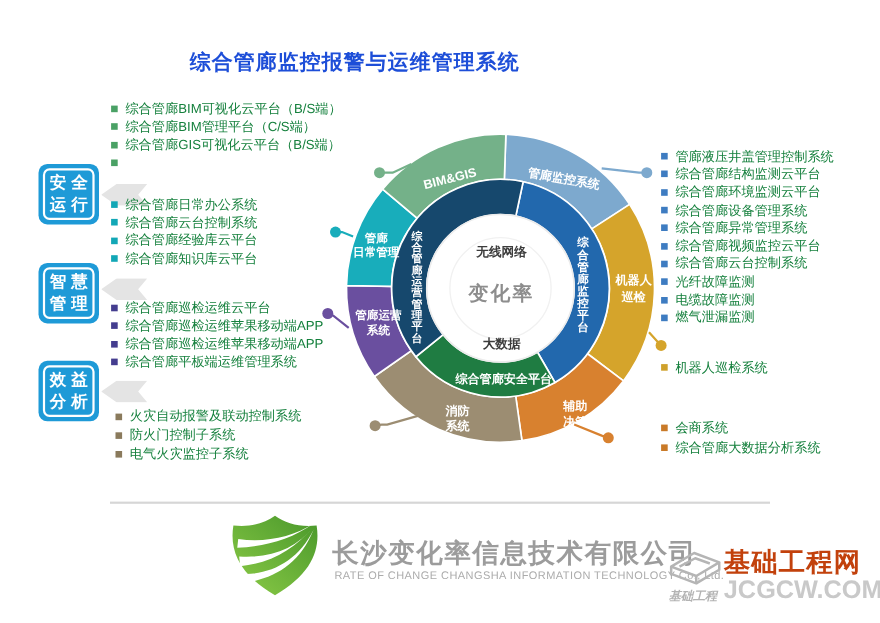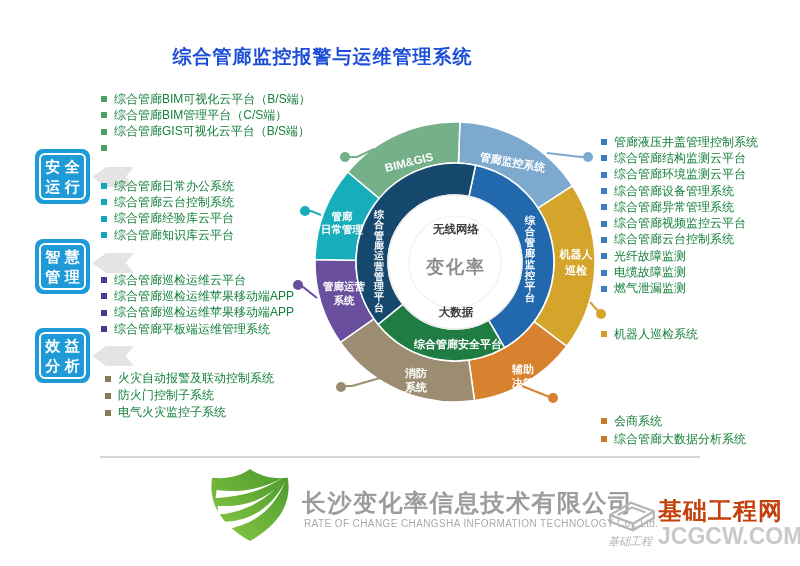--- a/index.html
+++ b/index.html
@@ -19,21 +19,21 @@
             display:grid;grid-template-columns:1fr 1fr;padding:8px;z-index:3}
   .side-tag::after{content:"";position:absolute;inset:4px;border:2px solid #fff;border-radius:6px}
   .side-tag span{color:#fff;font-weight:bold;font-size:15px;display:flex;align-items:center;justify-content:center;line-height:1}
   .arrow{position:absolute;width:42px;height:20px;background:#e4e4e4;z-index:2;
          clip-path:polygon(0 50%,34% 0,100% 0,80% 50%,100% 100%,34% 100%)}
   .divider{position:absolute;left:100px;top:456px;width:600px;height:2px;background:#d6d6d6;z-index:2}
   .logo-shield{position:absolute;left:206px;top:466px;z-index:2}
   .company-cn{position:absolute;left:302px;top:487px;font-size:24px;font-weight:bold;color:#9c9c9c;letter-spacing:1.5px;z-index:2}
   .company-en{position:absolute;left:304px;top:518px;font-size:10px;color:#ababab;letter-spacing:.4px;z-index:2}
   .wm-icon{position:absolute;left:606px;top:498px;z-index:2}
-  .wm-seal{position:absolute;left:608px;top:534px;font-size:11px;font-style:italic;font-weight:normal;color:#b3b3b3;z-index:2}
+  .wm-seal{position:absolute;left:608px;top:534px;font-size:11px;font-style:italic;font-weight:bold;color:#b3b3b3;z-index:2}
   .wm-name{position:absolute;left:658px;top:495px;font-size:24px;font-weight:bold;color:#c2410c;letter-spacing:1px;z-index:2}
   .wm-url{position:absolute;left:658px;top:523px;font-size:23px;font-weight:bold;color:#c9c9c9;z-index:2}
 </style>
 </head>
 <body>
 
 <h1 class="title">综合管廊监控报警与运维管理系统</h1>
 
 <svg class="overlay" width="800" height="566" viewBox="0 0 800 566">
   <g id="wheel">
@@ -211,21 +211,21 @@
       <span class="bullet" style="background: rgb(62, 124, 193);"></span>
       <span class="lbl">燃气泄漏监测</span>
     </div>
   </div>
 <div class="list" style="left:601px;top:326px">
     <div class="row">
       <span class="bullet" style="background: rgb(207, 161, 43);"></span>
       <span class="lbl">机器人巡检系统</span>
     </div>
   </div>
-<div class="list lh18" style="left:601px;top:412px">
+<div class="list lh18" style="left:601px;top:380px">
     <div class="row">
       <span class="bullet" style="background: rgb(201, 122, 40);"></span>
       <span class="lbl">会商系统</span>
     </div>
     <div class="row">
       <span class="bullet" style="background: rgb(201, 122, 40);"></span>
       <span class="lbl">综合管廊大数据分析系统</span>
     </div>
   </div>
 

